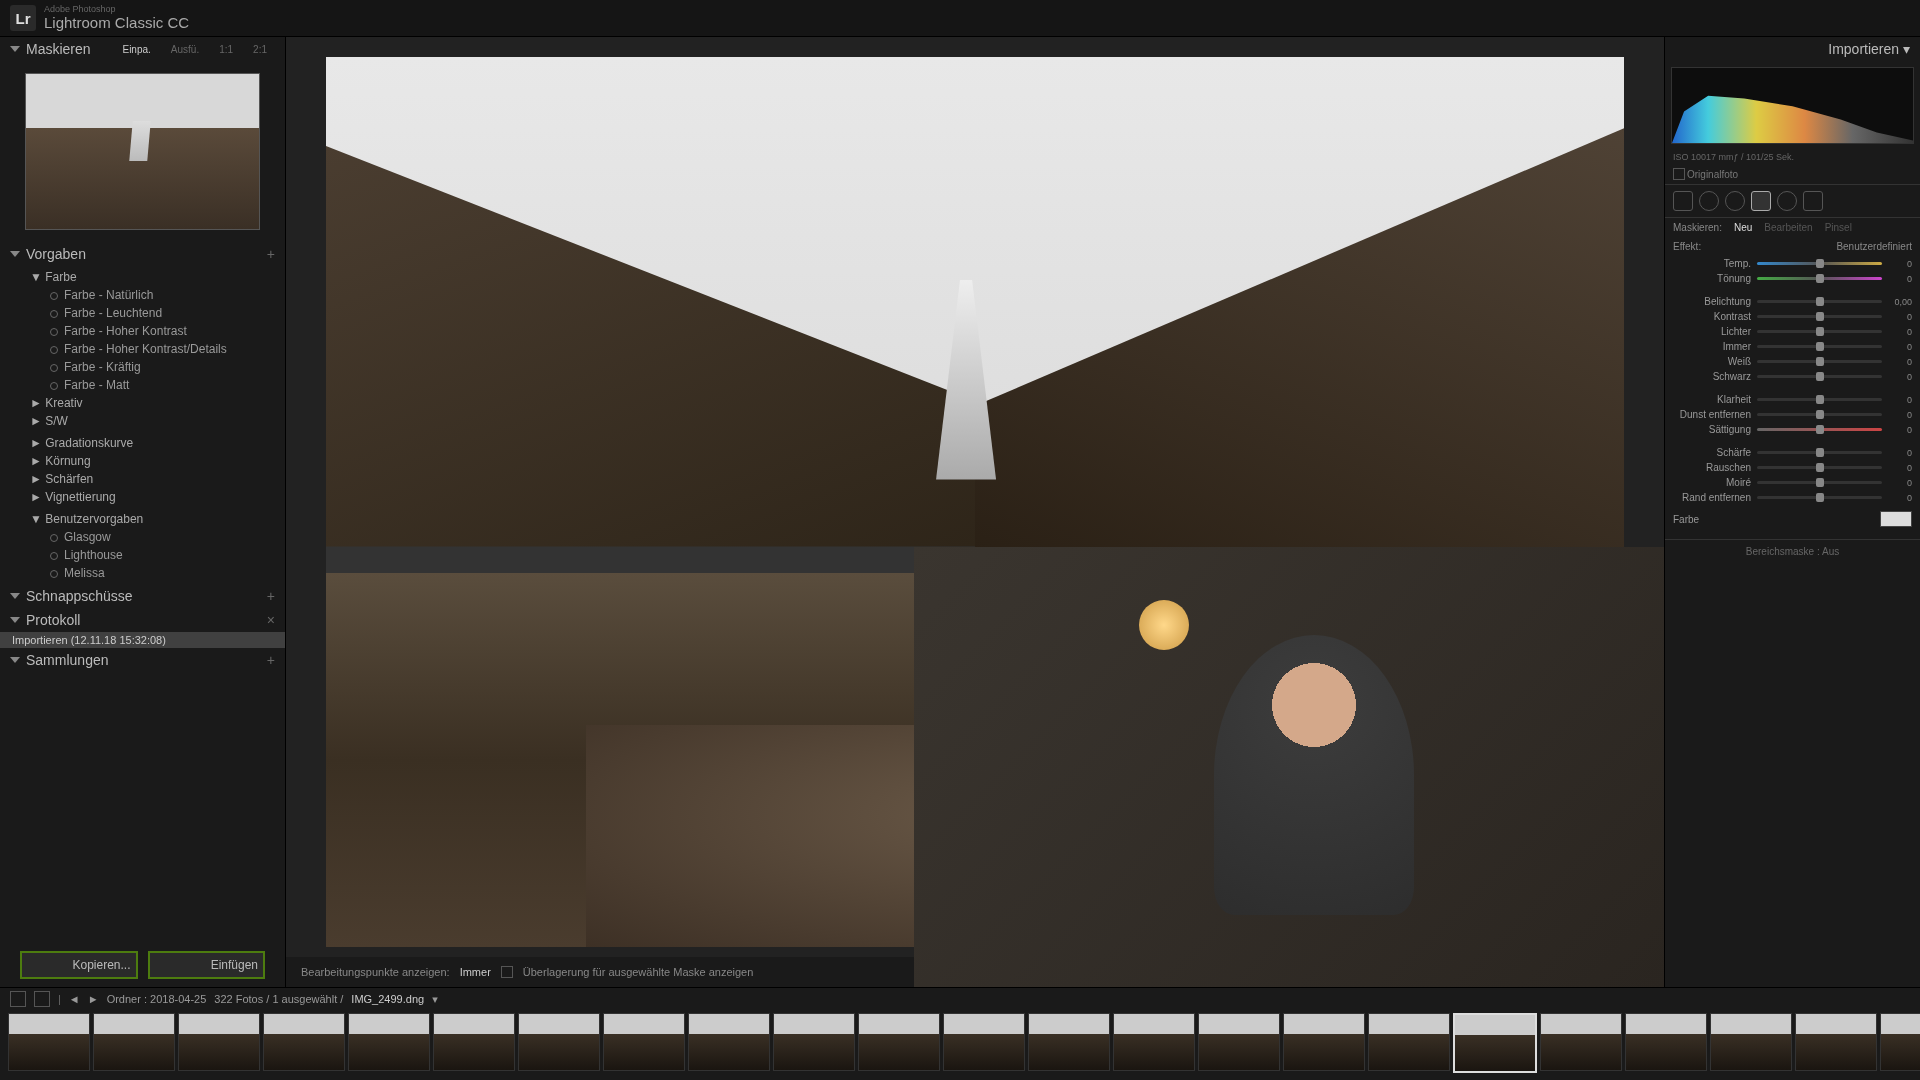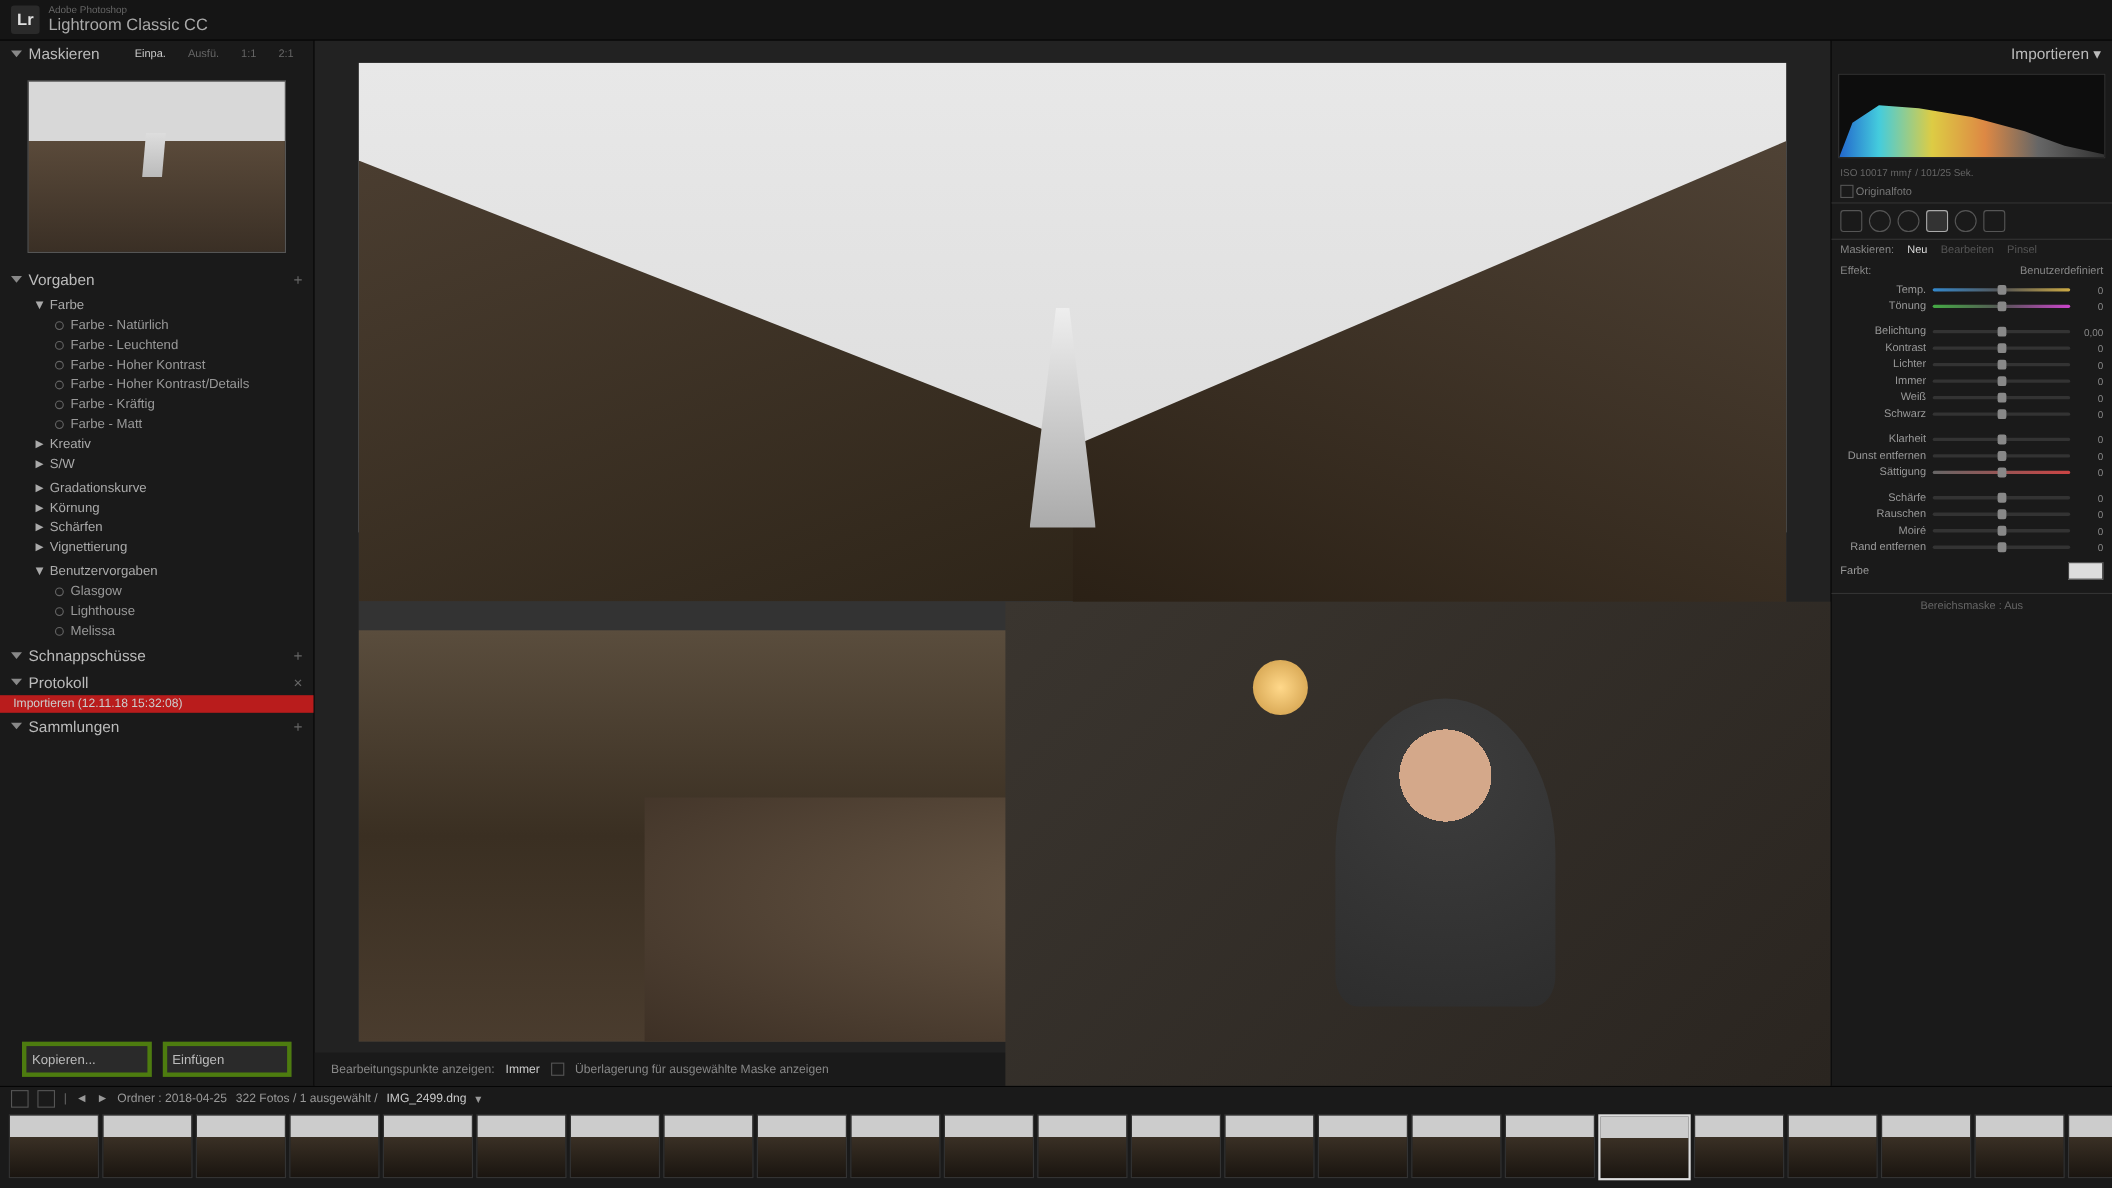--- a/index.html
+++ b/index.html
@@ -18,21 +18,21 @@
 .panel-hdr{display:flex;align-items:center;padding:4px 10px;color:#bbb;font-size:14px;cursor:pointer}
 .tri{width:0;height:0;border-left:5px solid transparent;border-right:5px solid transparent;border-top:6px solid #888;margin-right:6px}
 .nav-thumb{margin:12px 25px;height:155px;background:linear-gradient(180deg,#d8d8d8 0%,#d8d8d8 35%,#5a4a3a 35%,#3a2f25 100%);border:1px solid #555;position:relative}
 .nav-thumb::after{content:"";position:absolute;left:45%;top:30%;width:18px;height:40px;background:linear-gradient(180deg,#ddd,#bbb);transform:skewX(-5deg)}
 .nav-opts{display:flex;gap:20px;font-size:10px;color:#666;margin-left:auto;padding-right:8px}
 .nav-opts span.on{color:#ccc}
 .tree{padding:2px 0;font-size:12px;color:#aaa}
 .tree-item{padding:2px 10px 2px 30px;cursor:pointer}
 .tree-item.sub{padding-left:50px;color:#999}
 .tree-item.sub::before{content:"";display:inline-block;width:6px;height:6px;border:1px solid #666;border-radius:50%;margin-right:6px;vertical-align:middle}
-.hist-item{padding:2px 12px;background:#b91c1c;font-size:11px;color:#ccc}
+.hist-item{padding:2px 12px;background:#404040;font-size:11px;color:#ccc}
 .plus{margin-left:auto;color:#666;font-size:14px}
 .main-img{flex:1;margin:20px 40px 10px;background:#333;position:relative;overflow:hidden}
 .scene{position:absolute;inset:0}
 .sky{position:absolute;top:0;left:0;right:0;height:48%;background:linear-gradient(180deg,#e8e8e8,#dcdcdc)}
 .hill-l{position:absolute;top:10%;left:0;width:55%;height:45%;background:linear-gradient(160deg,#4a3d30,#2d2418);clip-path:polygon(0 0,100% 70%,100% 100%,0 100%)}
 .hill-r{position:absolute;top:8%;right:0;width:50%;height:48%;background:linear-gradient(200deg,#4f4235,#2a2015);clip-path:polygon(0 65%,100% 0,100% 100%,0 100%)}
 .waterfall{position:absolute;top:25%;left:47%;width:60px;height:200px;background:linear-gradient(180deg,#eee,#ccc,#aaa);clip-path:polygon(40% 0,60% 0,100% 100%,0 100%)}
 .water{position:absolute;bottom:0;left:0;right:0;height:42%;background:linear-gradient(180deg,#5a4d3d,#3a2f22,#4a3c2e)}
 .rocks{position:absolute;bottom:0;left:20%;width:60%;height:25%;background:radial-gradient(ellipse at 60% 40%,#6b5a48,#3d3025)}
 .webcam{position:absolute;right:0;bottom:0;width:750px;height:440px;background:linear-gradient(135deg,#3a352f,#2a2520);z-index:10}
@@ -54,21 +54,21 @@
 .slider-lbl{width:78px;text-align:right;padding-right:6px}
 .slider-track{flex:1;height:3px;background:#333;position:relative;border-radius:2px}
 .slider-track.temp{background:linear-gradient(90deg,#3388cc,#555,#ccaa44)}
 .slider-track.tint{background:linear-gradient(90deg,#44aa44,#555,#cc44cc)}
 .slider-track.sat{background:linear-gradient(90deg,#666,#cc4444)}
 .slider-thumb{position:absolute;left:50%;top:-3px;width:8px;height:9px;background:#888;border-radius:2px;transform:translateX(-50%)}
 .slider-val{width:30px;text-align:right;font-size:9px;color:#888}
 .color-row{display:flex;padding:6px 8px;align-items:center}
 .color-sw{width:30px;height:14px;background:#ddd;border:1px solid #444;margin-left:auto}
 .left-btns{display:flex;gap:10px;padding:8px 20px}
-.lbtn{flex:1;background:#2a2a2a;color:#bbb;text-align:left;padding:5px;font-size:12px;border:4px solid #4d7c0f;cursor:pointer}
+.lbtn{flex:1;background:#2a2a2a;color:#bbb;text-align:right;padding:5px;font-size:12px;border:2px solid #4d7c0f;cursor:pointer}
 .filmstrip{height:94px;background:#1a1a1a;border-top:1px solid #000;display:flex;flex-direction:column}
 .fs-info{height:22px;display:flex;align-items:center;padding:0 10px;font-size:11px;color:#999;gap:8px}
 .fs-ic{width:14px;height:14px;border:1px solid #555}
 .fs-thumbs{flex:1;display:flex;gap:3px;padding:3px 8px;overflow:hidden}
 .fs-thumb{width:80px;height:56px;background:linear-gradient(180deg,#ccc 0%,#ccc 35%,#3a3025 35%,#1a1510 100%);border:1px solid #333;flex-shrink:0;cursor:pointer}
 .fs-thumb.sel{border:2px solid #ddd}
 .spacer{height:4px}
 .chk{width:10px;height:10px;border:1px solid #555;display:inline-block}
 </style>
 </head>

